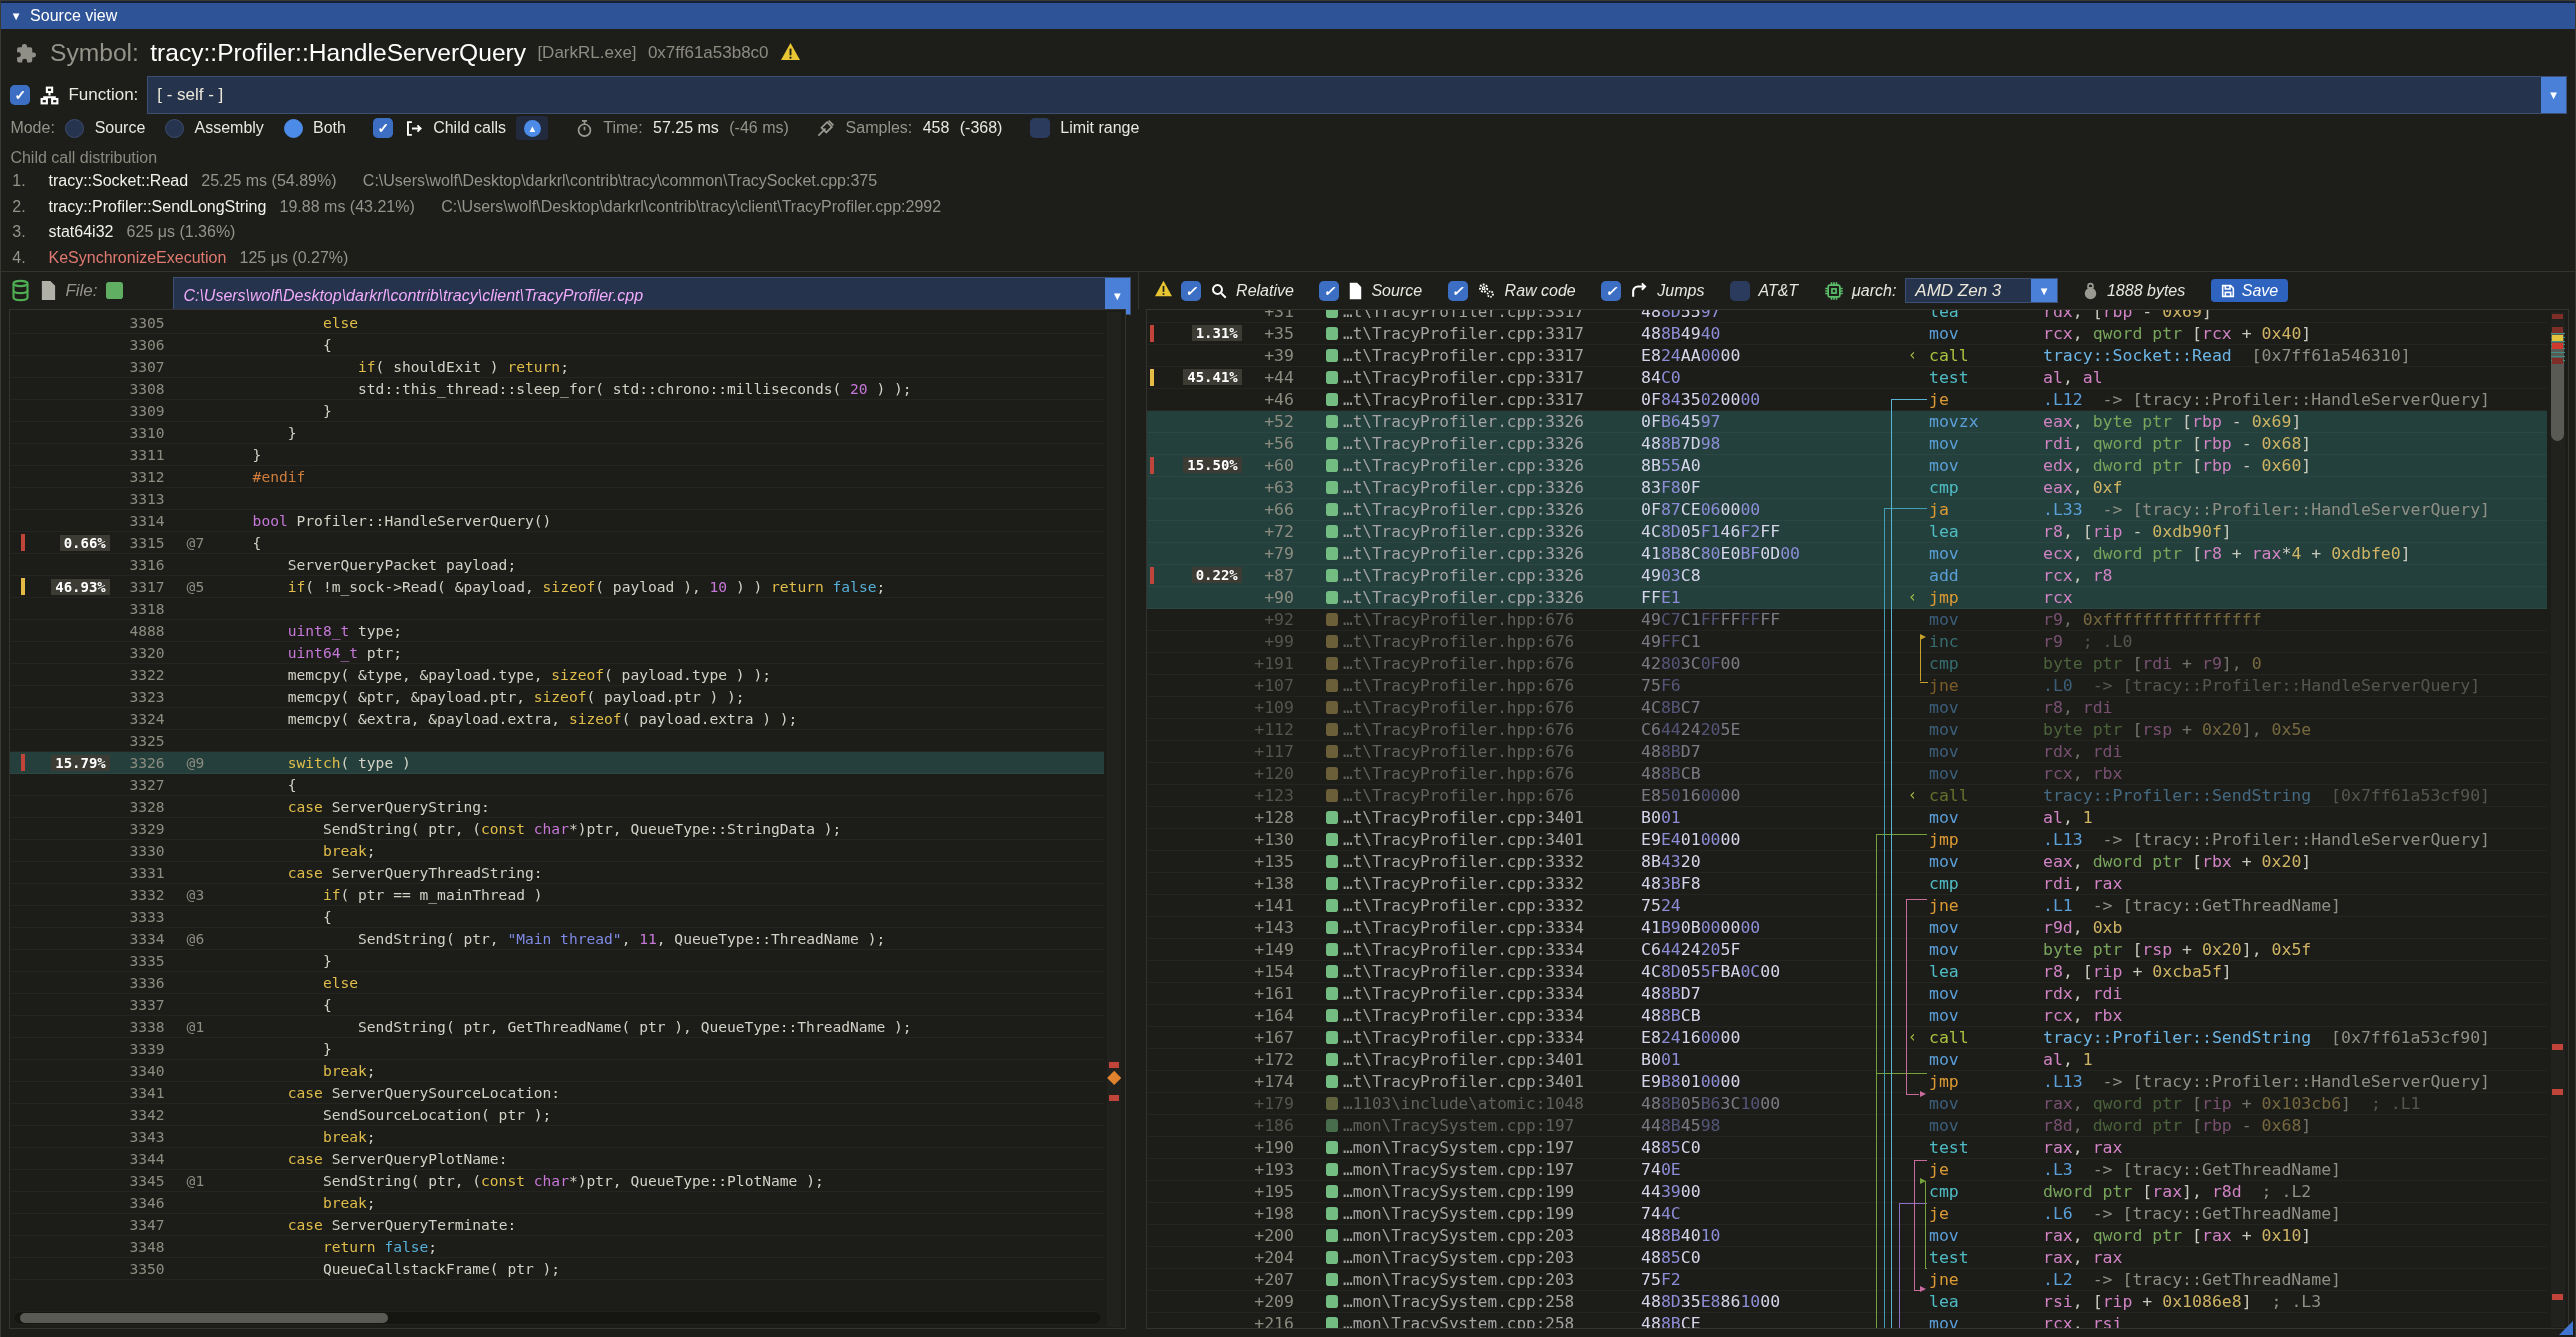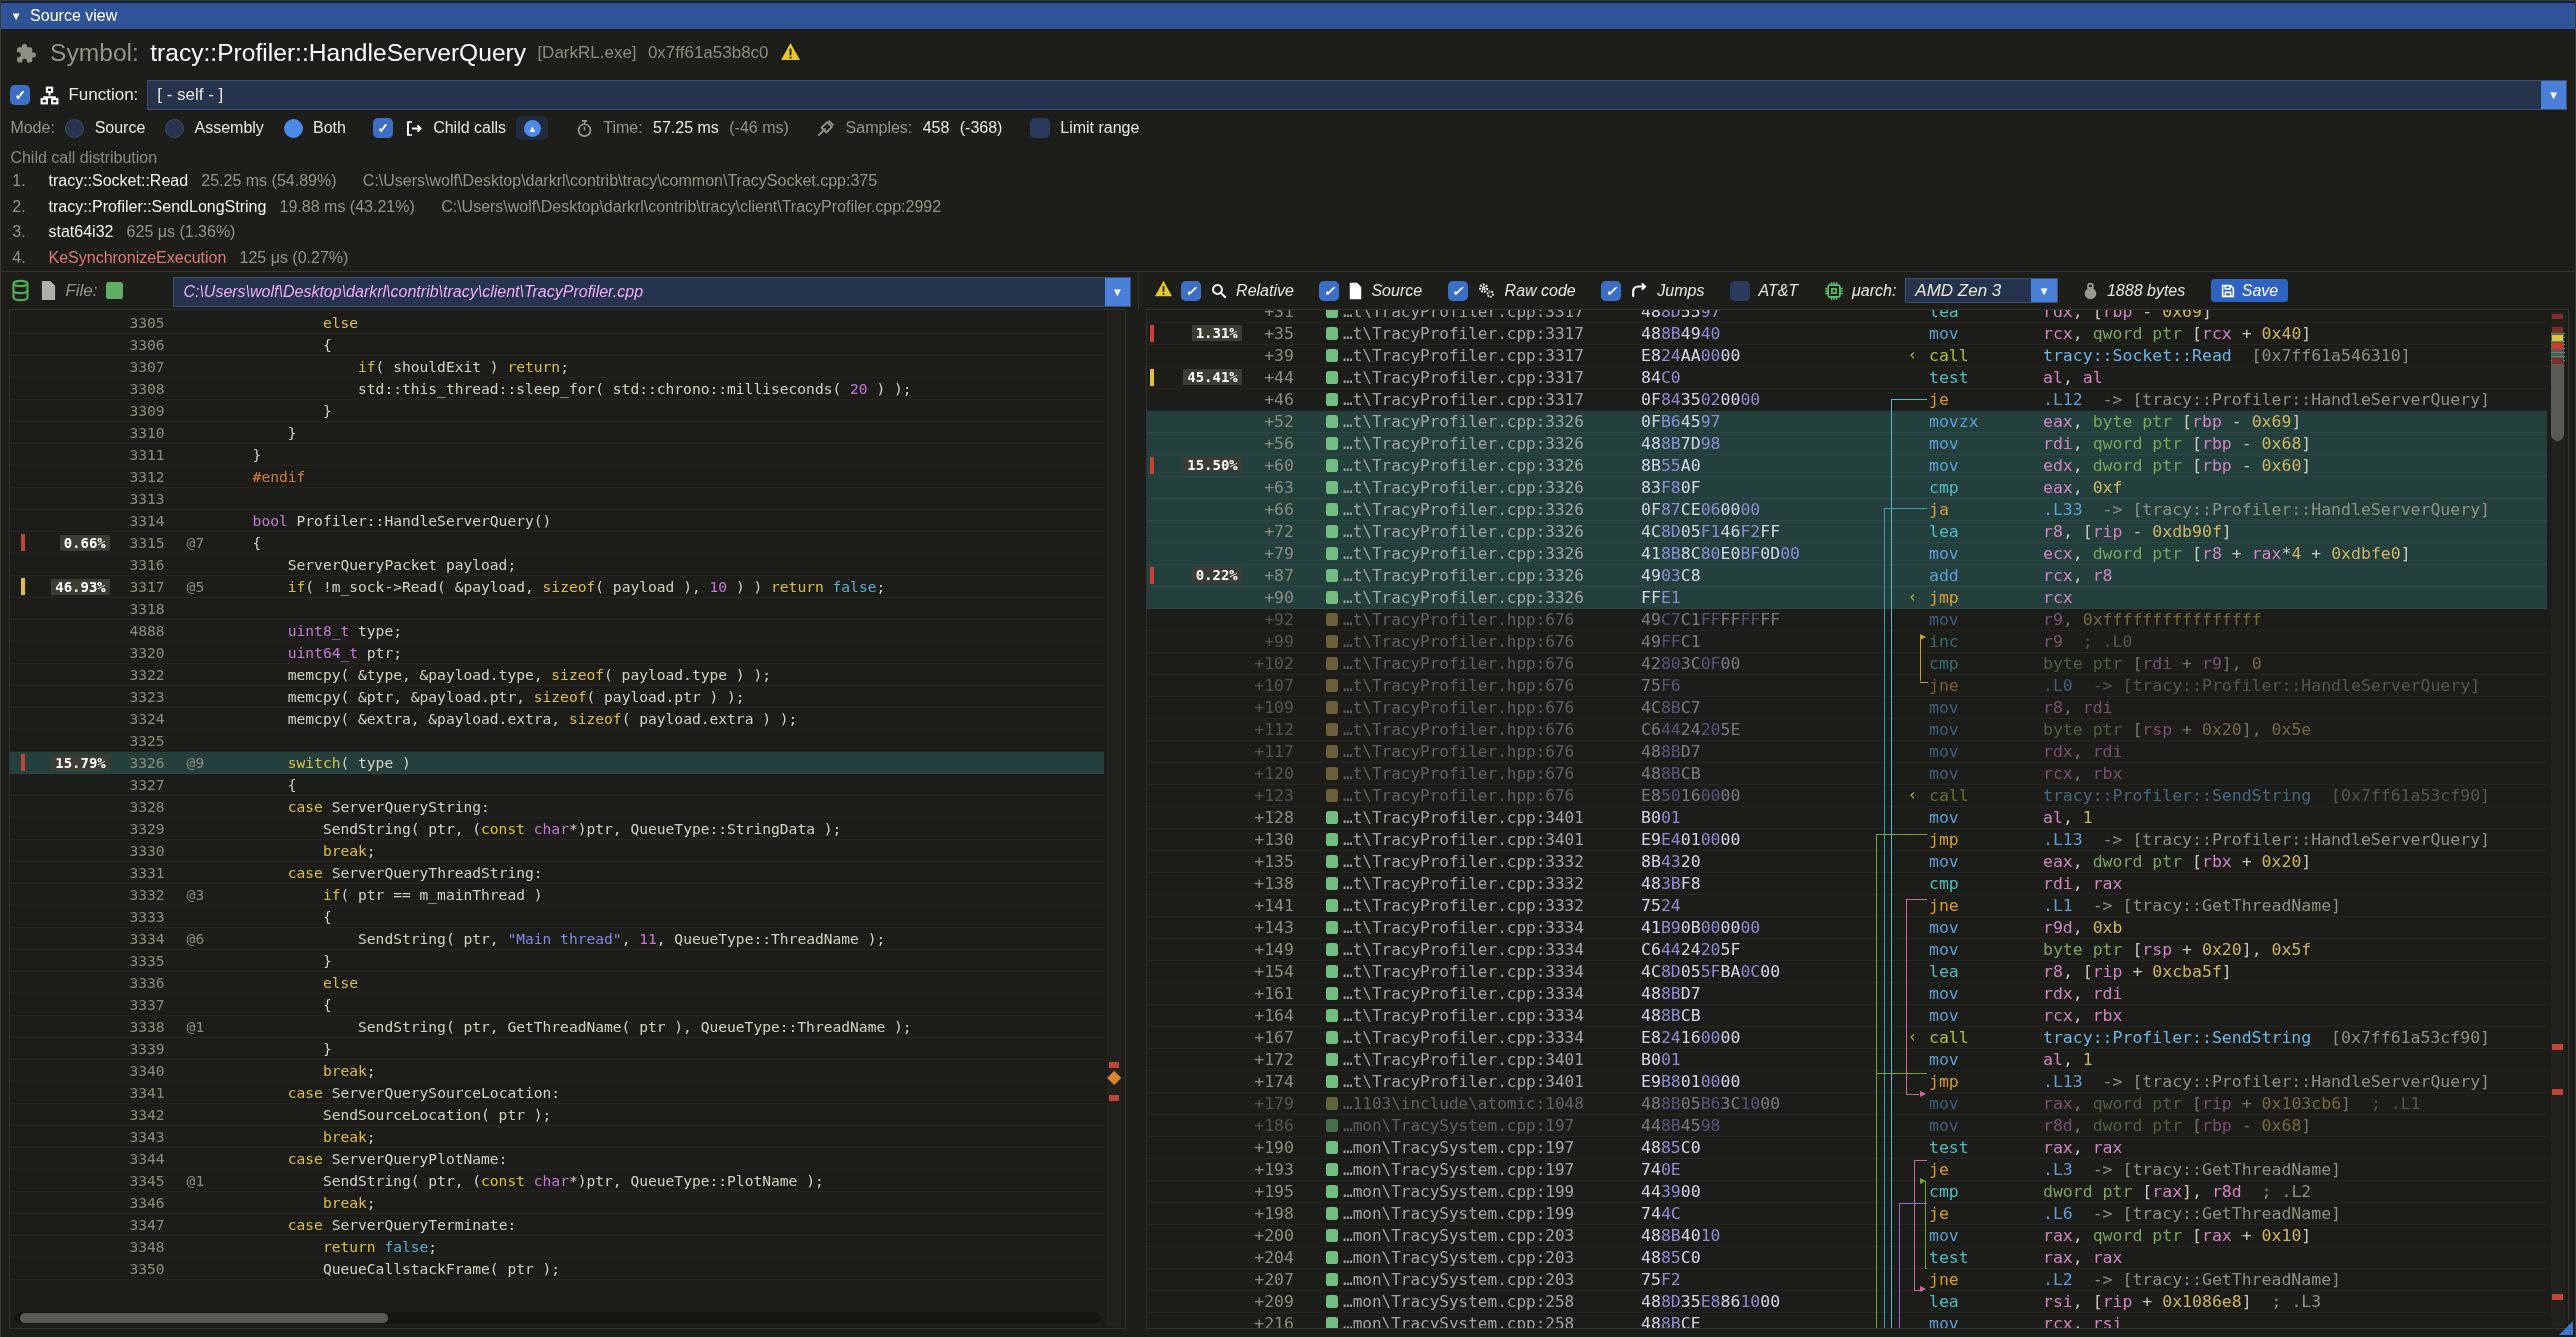--- a/index.html
+++ b/index.html
@@ -9,21 +9,21 @@
   .titlebar{position:absolute;left:0;top:0;right:0;height:28px;background:#2e5397;border-top:2.8px solid #16203a;display:flex;align-items:center;padding-left:9.4px;gap:8.5px;}
   .titlebar .tri{color:#fff;font-size:11.3px;}
   .titlebar .ttl{color:#fff;font-size:16px;}
   
   .symbolrow{position:absolute;left:0;top:30px;right:0;height:44px;display:flex;align-items:center;padding-left:13.2px;gap:11.3px;}
   .symlabel{color:#94948a;font-size:24.6px;}
   .symname{color:#fff;font-size:24.6px;}
   .symmod,.symaddr{color:#8c8c82;font-size:17px;}
   
   .funcrow{position:absolute;left:0;top:77px;right:0;height:34px;display:flex;align-items:center;padding-left:9.4px;gap:8.5px;}
-  .combo{background:#26334c;border:0.9px solid #3d5074;height:30px;display:flex;align-items:center;color:#ece8da;font-size:17px;position:relative;}
+  .combo{background:#26334c;border:0.9px solid #3d5074;height:38px;display:flex;align-items:center;color:#ece8da;font-size:17px;position:relative;}
   .combo .cval{padding:0 9.4px;white-space:nowrap;}
   .combo .cbtn{position:absolute;right:0;top:0;bottom:0;width:25.5px;background:#4a80d8;color:#fff;display:flex;align-items:center;justify-content:center;font-size:11.3px;}
   .funccombo{flex:1;margin-right:7.6px;}
   
   .moderow{position:absolute;left:0;top:111px;right:0;height:32px;display:flex;align-items:center;padding-left:9.4px;gap:10.4px;font-size:16px;}
   .graylab{color:#94948a;}
   .white{color:#e8e8e0;}
   .rd{width:19px;height:19px;border-radius:50%;background:#27344f;border:0.9px solid #3c4c6e;}
   .rd.on{background:#4c8ce8;border-color:#4c8ce8;}
   .cb{width:20px;height:20px;border-radius:4.7px;background:#2a3b5e;display:inline-flex;align-items:center;justify-content:center;color:#fff;font-size:14px;font-weight:bold;}
@@ -671,21 +671,21 @@
               <span class="aoff">+99</span>
               <span class="aicon" style="background: rgb(184, 162, 87);"></span>
               <span class="aloc">…t\TracyProfiler.hpp:676</span>
               <span class="abytes"><span class="by0">49</span><span class="by1">FF</span><span class="by0">C1</span></span>
               <span class="amn mn-t">inc</span>
               <span class="aops"><span class="op-r">r9</span><span class="op-g">  ; .L0</span></span>
             </div>
           </div>
           <div class="arow">
             <div class="ainner dim">
-              <span class="aoff">+102</span>
+              <span class="aoff">+191</span>
               <span class="aicon" style="background: rgb(184, 162, 87);"></span>
               <span class="aloc">…t\TracyProfiler.hpp:676</span>
               <span class="abytes"><span class="by0">42</span><span class="by1">80</span><span class="by0">3C</span><span class="by1">0F</span><span class="by0">00</span></span>
               <span class="amn mn-t">cmp</span>
               <span class="aops"><span class="op-p">byte ptr</span><span> [</span><span class="op-r">rdi</span><span> + </span><span class="op-r">r9</span><span>], </span><span class="op-n">0</span></span>
             </div>
           </div>
           <div class="arow">
             <div class="ainner dim">
               <span class="aoff">+107</span>

